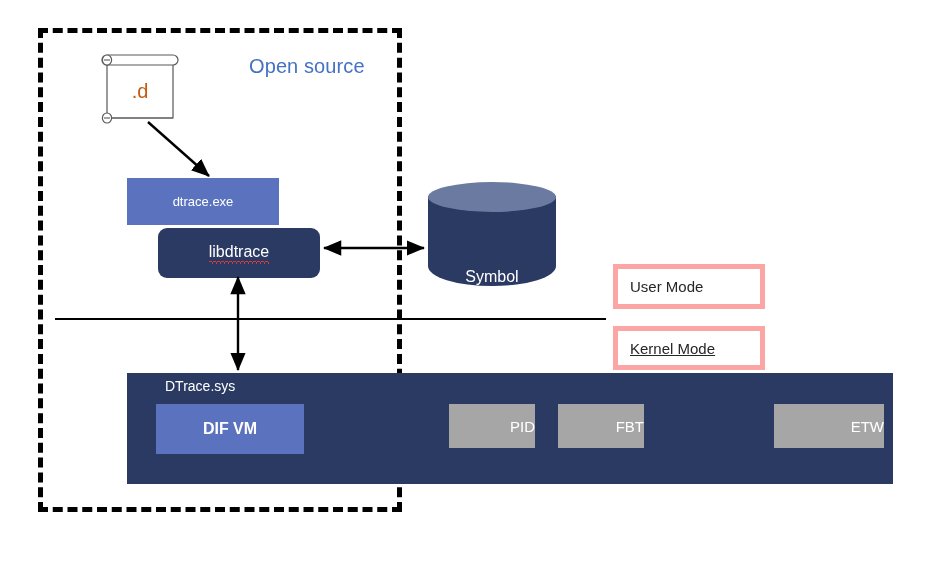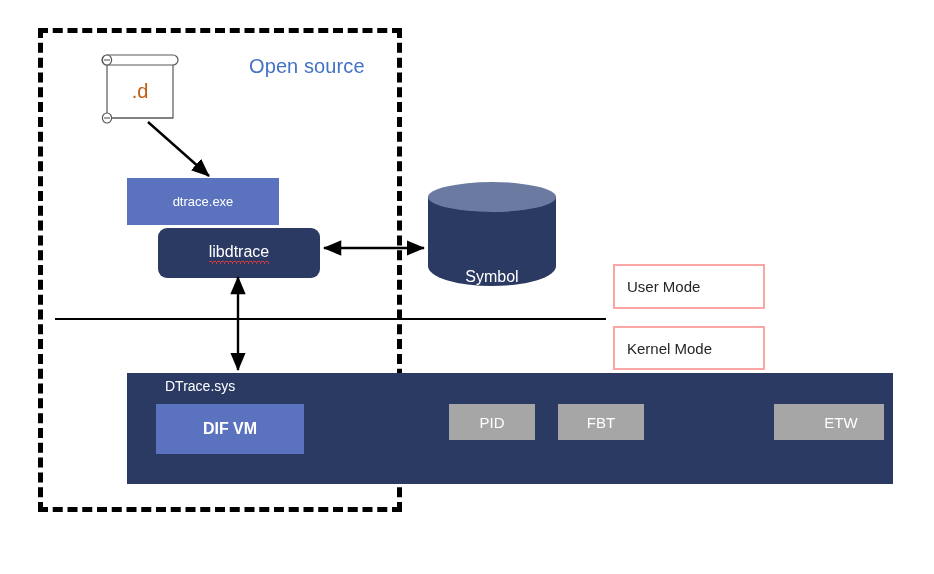--- a/index.html
+++ b/index.html
@@ -139,30 +139,30 @@
     color: #ffffff;
     font-size: 16px;
     line-height: 21px;
     margin-top: 42px;
   }
 
   
   .mode-box {
     position: absolute;
     background: #ffffff;
-    border: 2px solid #fca5a5;
+    border: 5px solid #fca5a5;
     box-sizing: border-box;
     display: flex;
     align-items: center;
     padding-left: 12px;
     font-size: 15px;
     color: #262626;
   }
   .mode-user   { left: 613px; top: 264px; width: 152px; height: 45px; }
-  .mode-kernel { left: 613px; top: 326px; width: 152px; height: 44px; }
+  .mode-kernel { left: 613px; top: 326px; width: 152px; height: 44px; text-decoration: underline; }
 
   
   .kernel-bar {
     position: absolute;
     left: 127px;
     top: 373px;
     width: 766px;
     height: 111px;
     background: #2B3A63;
   }
@@ -184,25 +184,25 @@
     display: flex;
     align-items: center;
     justify-content: center;
     color: #ffffff;
     font-size: 16px;
     font-weight: bold;
   }
   .provider {
     position: absolute;
     top: 404px;
-    height: 36px;
+    height: 44px;
     background: #A6A6A6;
     display: flex;
     align-items: center;
-    justify-content: center;
+    justify-content: flex-end;
     color: #ffffff;
     font-size: 15px;
   }
   .prov-0 { left: 449px; width: 86px; }
   .prov-1 { left: 558px; width: 86px; }
   .prov-2 { left: 664px; width: 86px; }
   .prov-3 { left: 774px; width: 86px; padding-left: 24px; }
 
   
   .divider-line {

